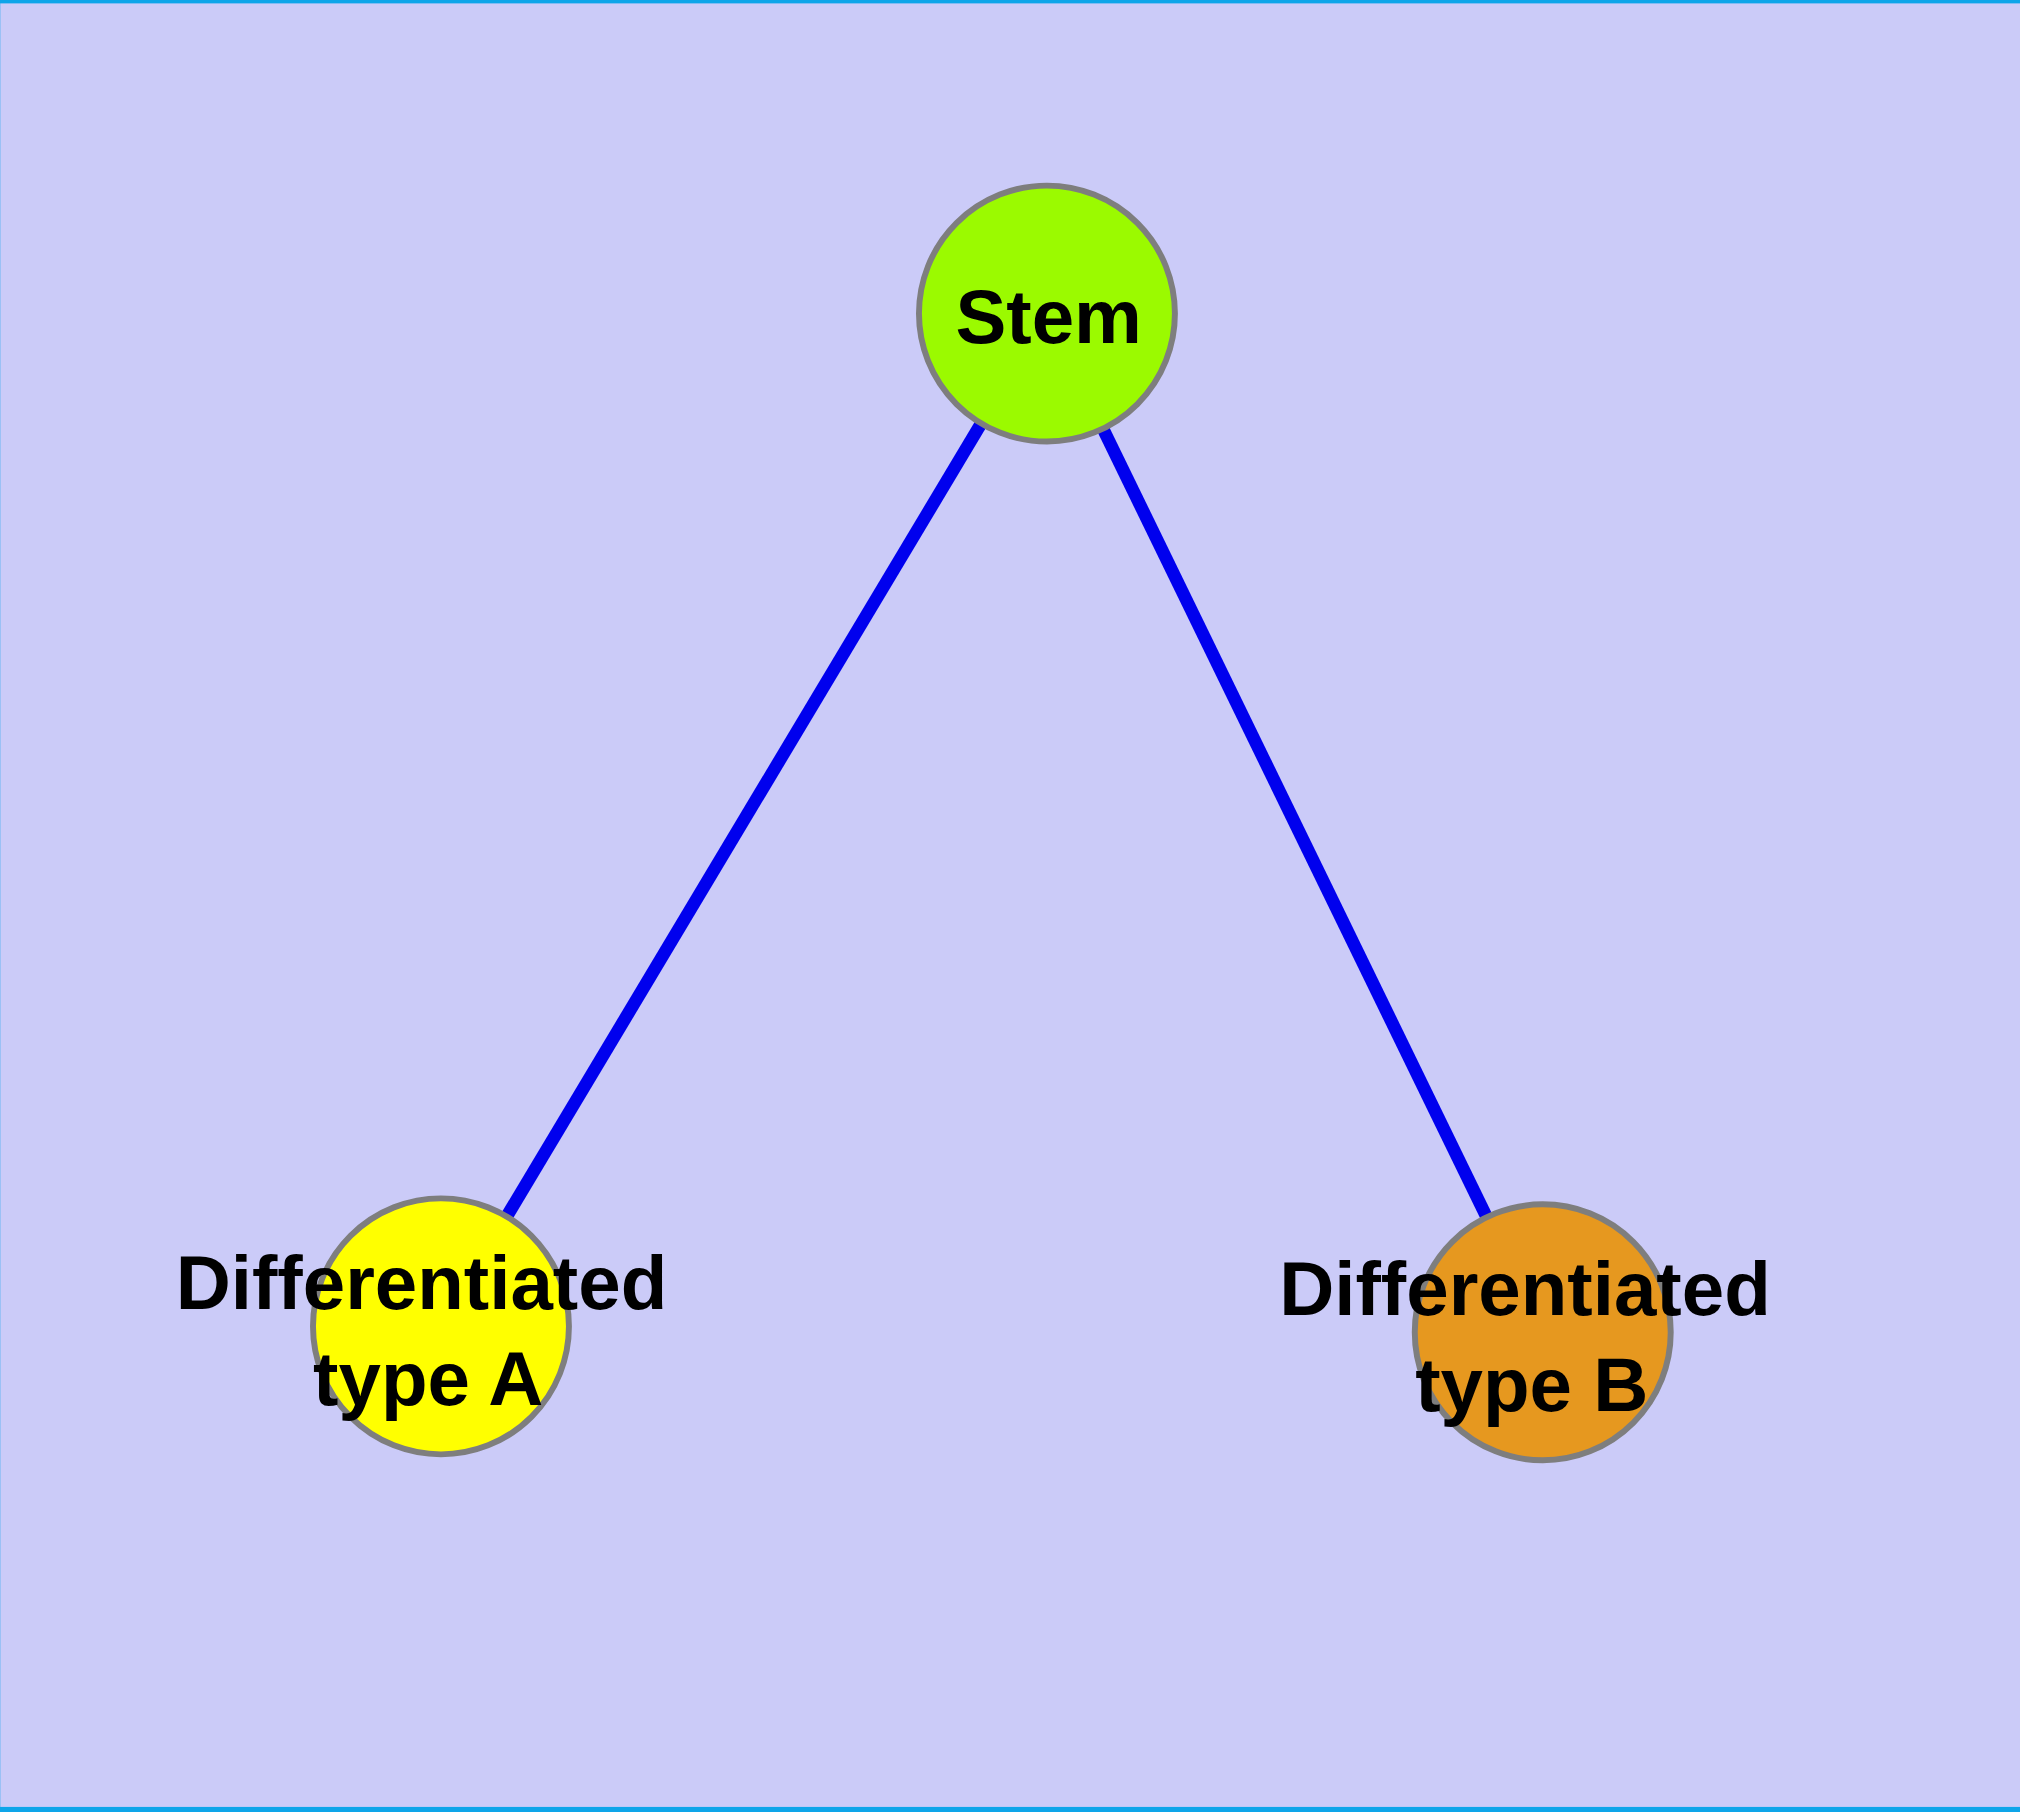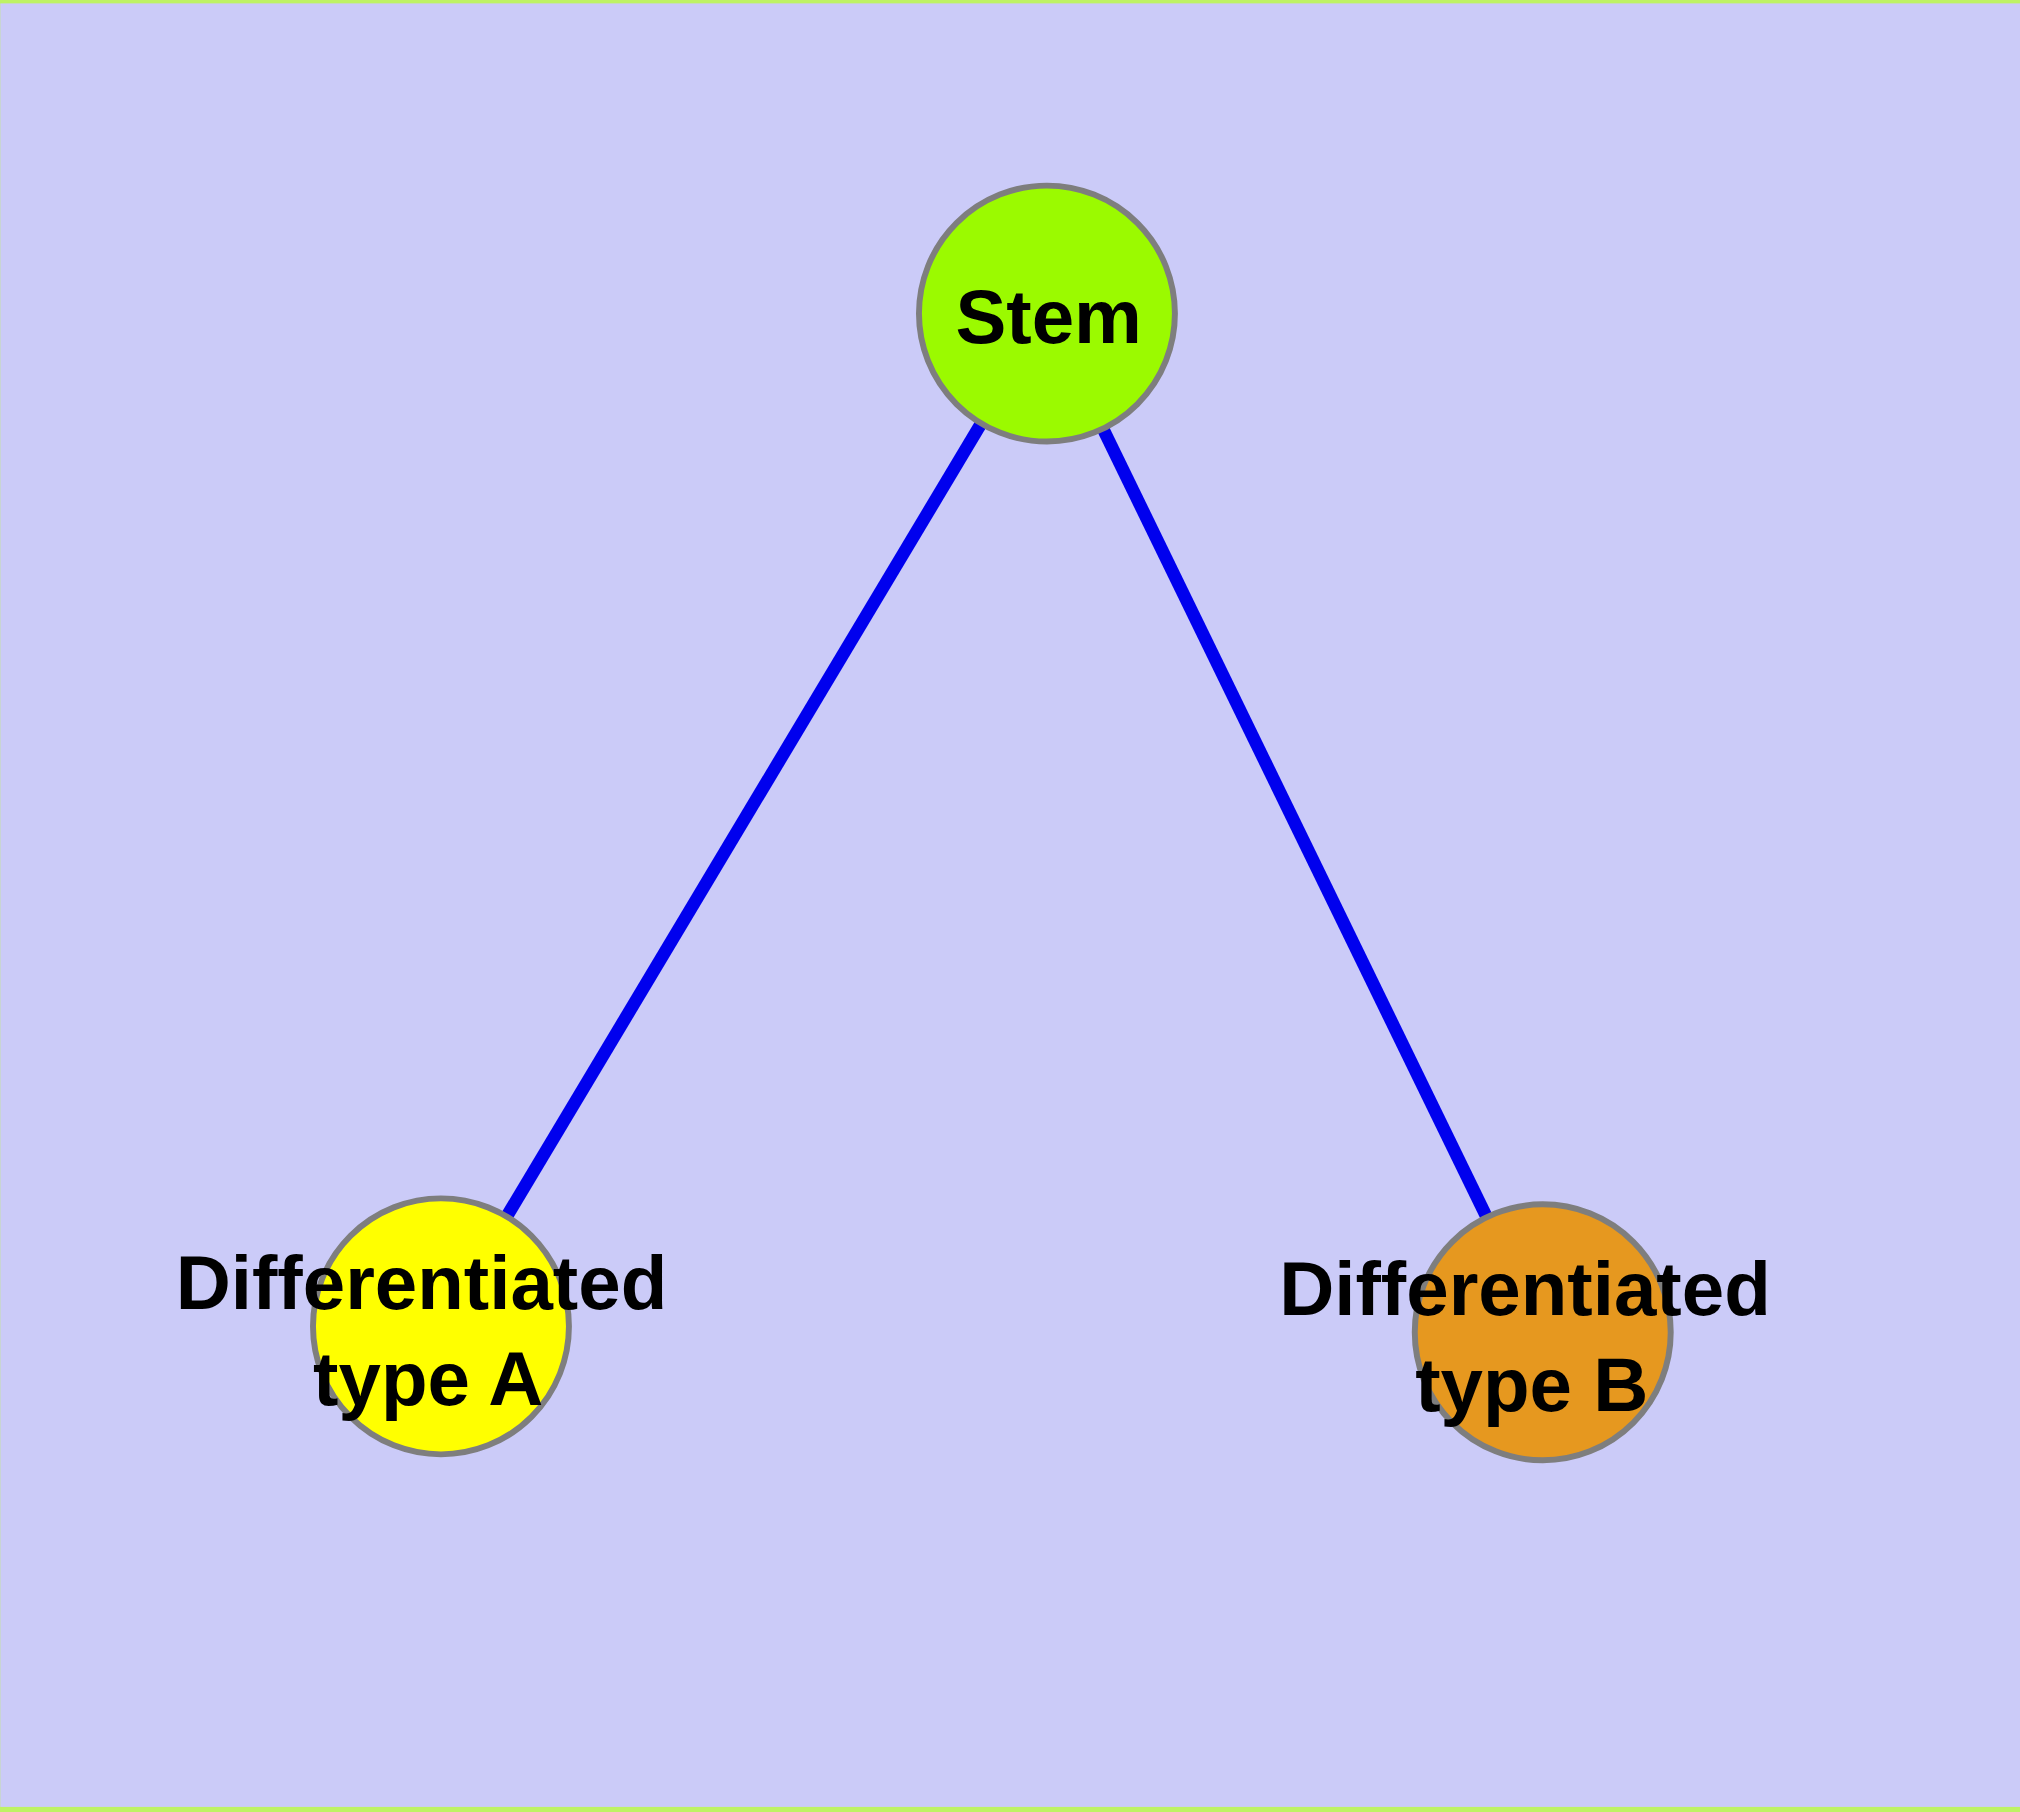--- a/index.html
+++ b/index.html
@@ -4,21 +4,21 @@
 <style>
   html, body {
     margin: 0;
     padding: 0;
     background: #ffffff;
   }
   #stage {
     position: relative;
     width: 2021px;
     height: 1812px;
-    background: #bef264;
+    background: #0ea5e9;
     overflow: hidden;
     font-family: "Liberation Sans", sans-serif;
   }
   svg { display: block; }
   .edge {
     stroke-width: 15;
     fill: none;
   }
   .node {
     stroke: #7E7E7E;

